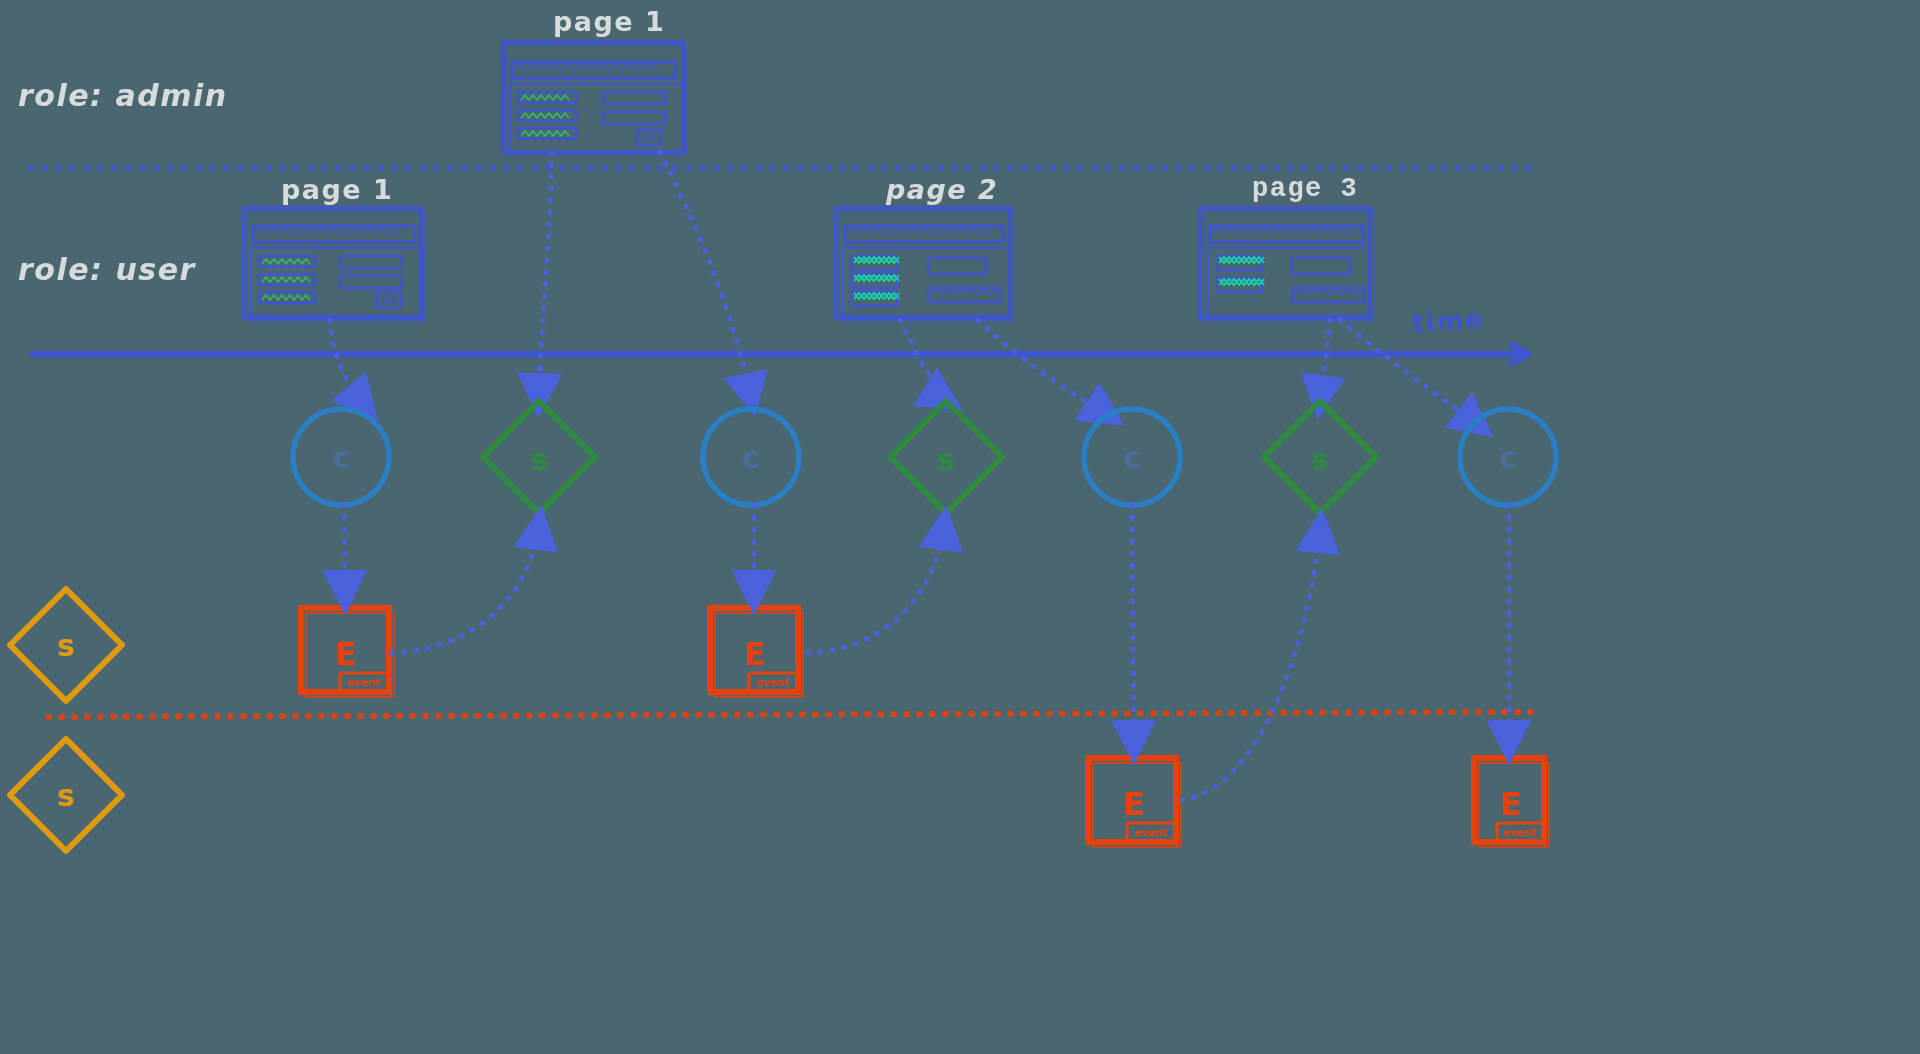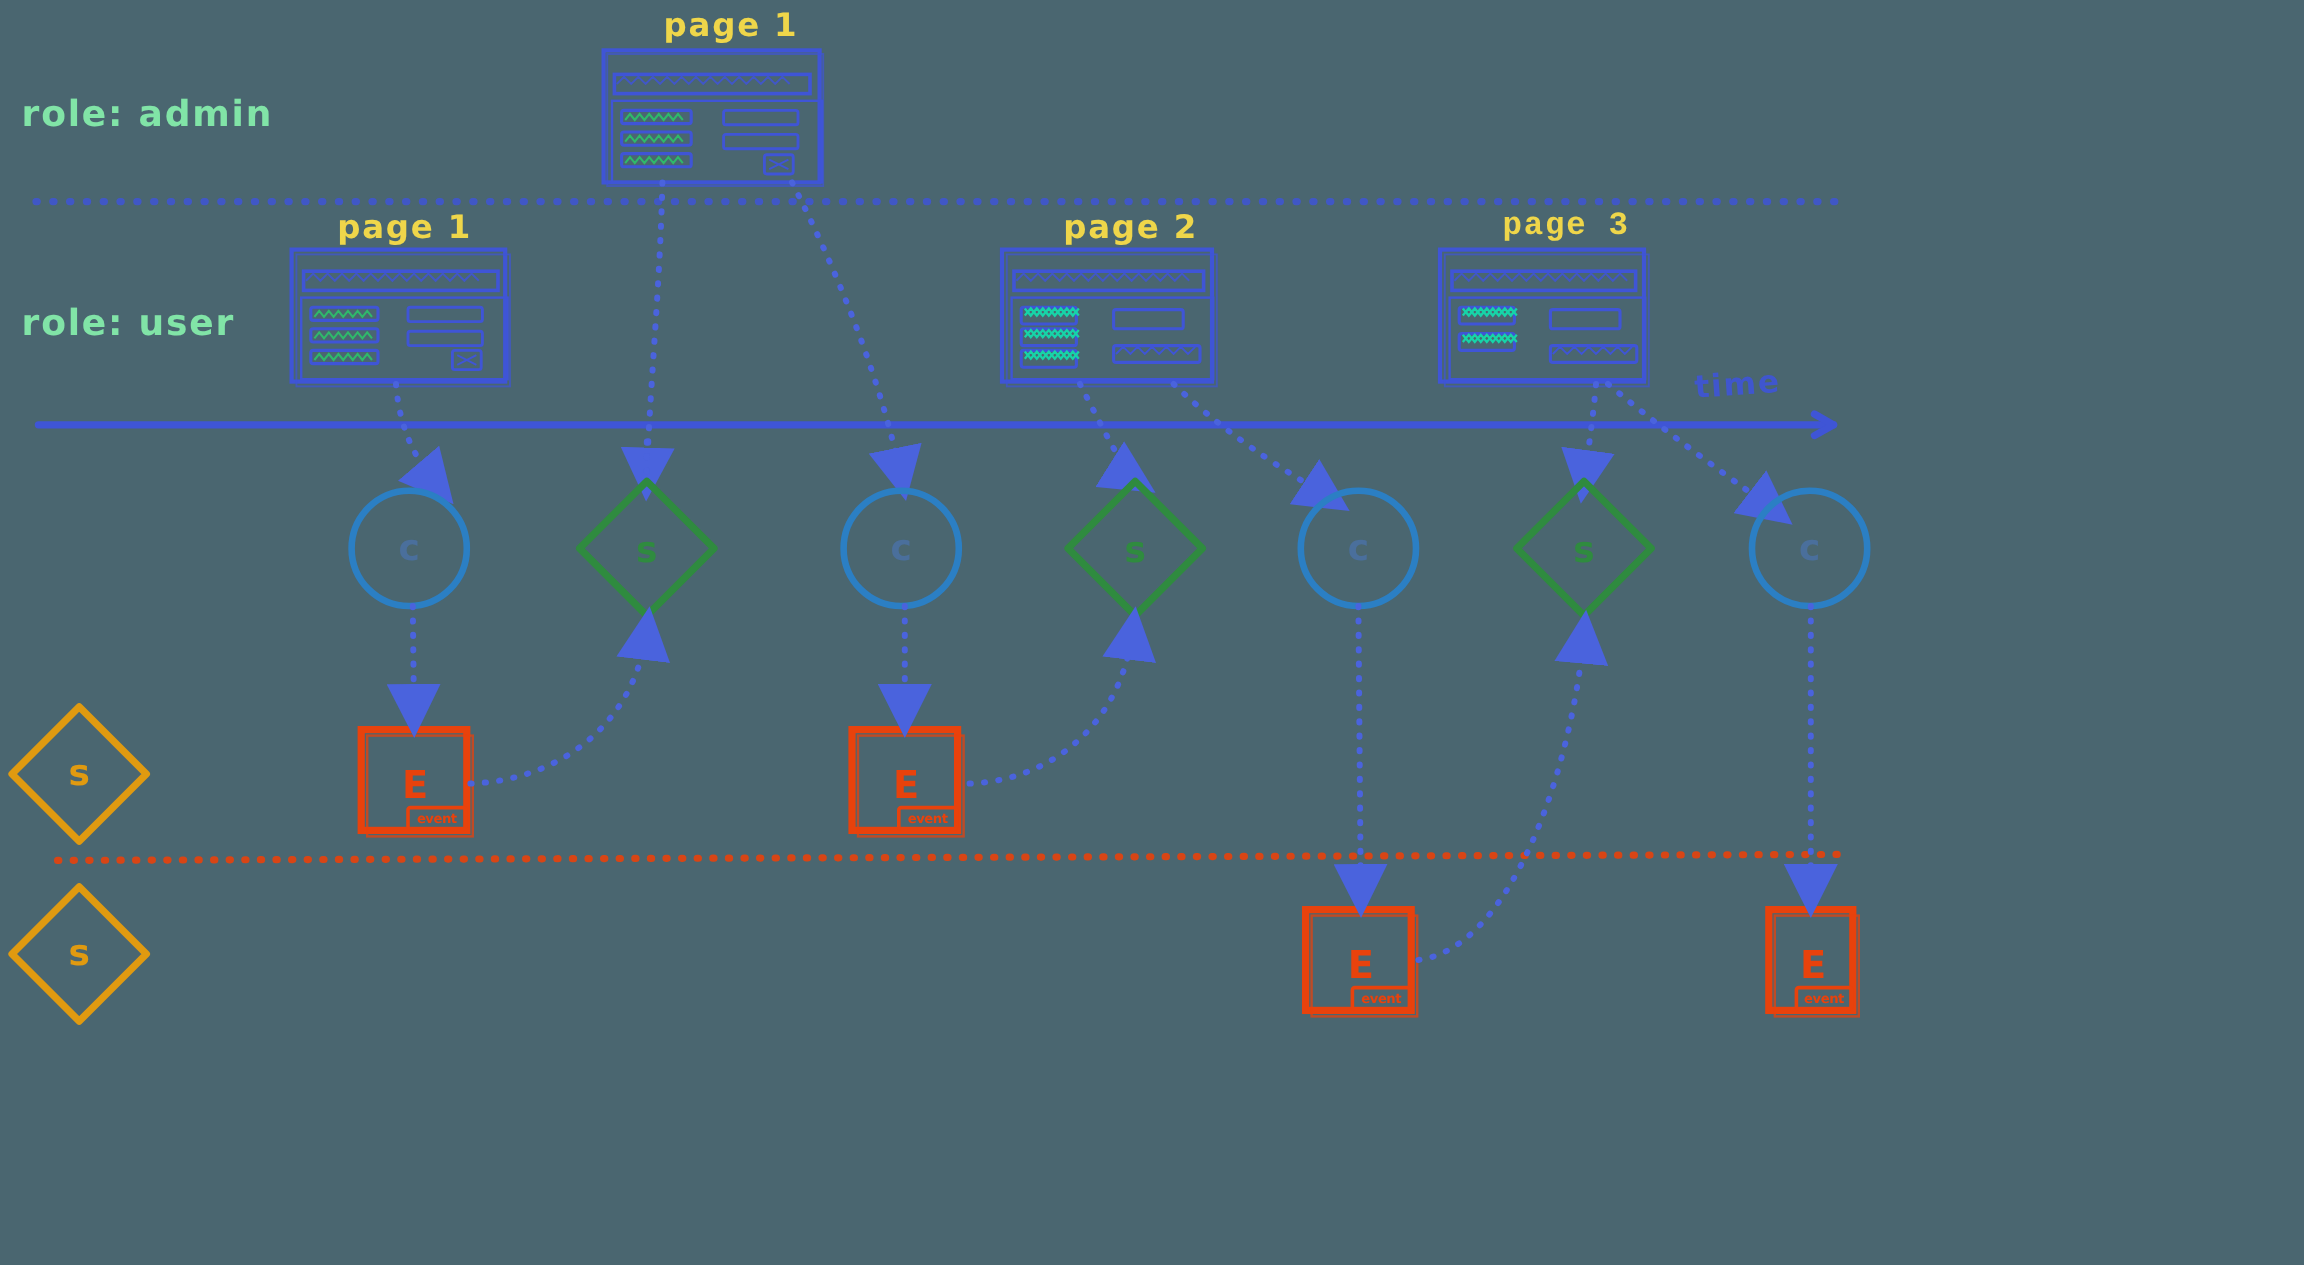--- a/index.html
+++ b/index.html
@@ -22,26 +22,27 @@
   .hand-label {
     position: absolute;
     font-family: "DejaVu Sans", sans-serif;
     font-weight: 700;
     letter-spacing: 1.5px;
     white-space: nowrap;
     pointer-events: none;
   }
   .role-label {
     font-size: 30px;
-    color: #86efac;
+    color: #e5e5e5;
     opacity: .92;
+    font-style: italic;
   }
   .page-label {
     font-size: 27px;
-    color: #fde047;
+    color: #e5e5e5;
     opacity: .92;
   }
   .time-label {
     font-size: 26px;
     color: #3f55d6;
     opacity: .92;
     transform: rotate(-4deg);
   }
   .node-letter {
     position: absolute;
@@ -259,21 +260,21 @@
   <g fill="none" stroke="#4a63dd" stroke-width="5" stroke-linecap="round" stroke-dasharray="1 11" opacity=".95">
     <path d="M539,368 L539,396"></path>
   </g>
 </svg>
 
 <div class="hand-label role-label" style="left:18px; top:78px;">role: admin</div>
 <div class="hand-label role-label" style="left:18px; top:252px;text-align:right;">role: user</div>
 
 <div class="hand-label page-label" style="left:553px; top:6px;">page 1</div>
 <div class="hand-label page-label" style="left:281px; top:174px;">page 1</div>
-<div class="hand-label page-label" style="left:886px; top:174px;">page 2</div>
+<div class="hand-label page-label" style="left:886px; top:174px;font-style:italic;">page 2</div>
 <div class="hand-label page-label" style="left:1252px; top:174px;font-family:Liberation Mono, monospace;">page 3</div>
 
 <div class="hand-label time-label" style="left:1412px; top:306px;">time</div>
 
 <div class="node-letter letter-c" style="left:341px; top:457px;">c</div>
 <div class="node-letter letter-s-green" style="left:539px; top:459px;">s</div>
 <div class="node-letter letter-c" style="left:751px; top:457px;">c</div>
 <div class="node-letter letter-s-green" style="left:946px; top:459px;">s</div>
 <div class="node-letter letter-c" style="left:1132px; top:457px;">c</div>
 <div class="node-letter letter-s-green" style="left:1320px; top:459px;">s</div>

